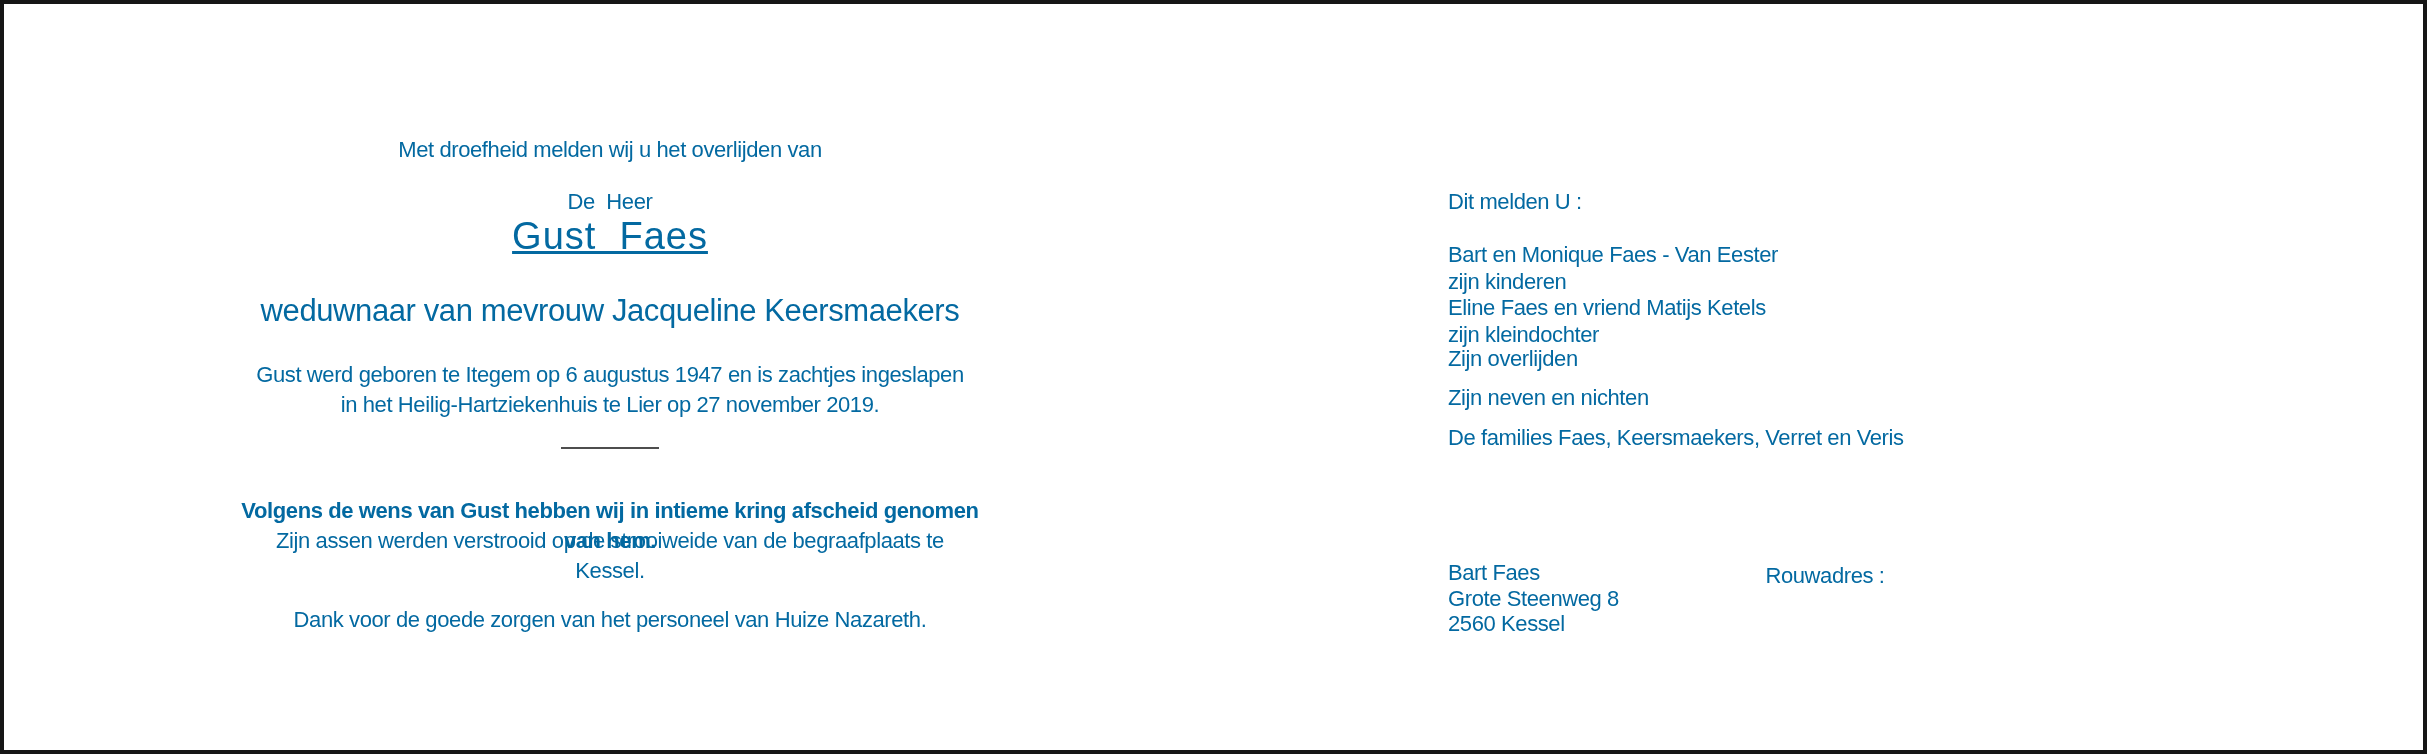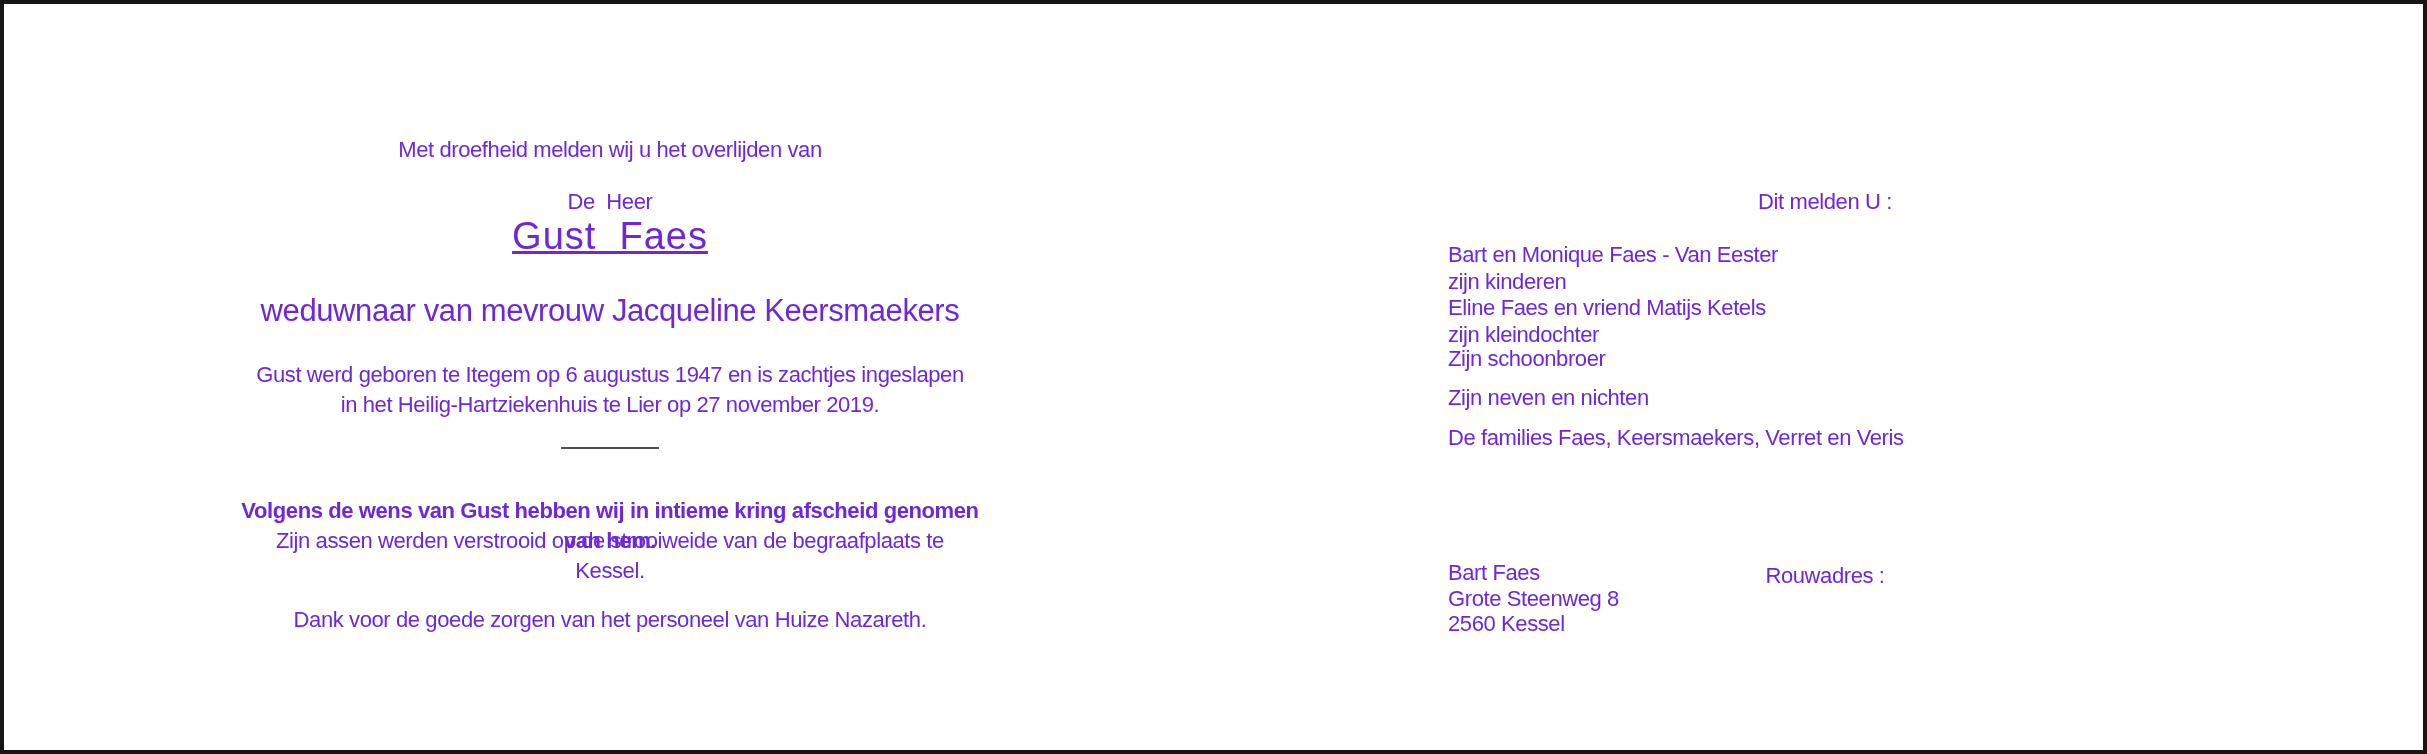--- a/index.html
+++ b/index.html
@@ -10,21 +10,21 @@
   .card {
     position: relative;
     width: 2427px;
     height: 754px;
     box-sizing: border-box;
     background: #ffffff;
     border: 4px solid #161616;
     overflow: hidden;
     font-family: "Liberation Sans", "DejaVu Sans", sans-serif;
     font-weight: 300;
-    color: #6d28d9;
+    color: #0369a1;
   }
   .col {
     position: absolute;
     top: 0;
     height: 100%;
   }
   .left-col  { left: 236px;  width: 740px; }
   .right-col { left: 1444px; width: 754px; }
 
   .line {
@@ -57,21 +57,21 @@
     left: 50%;
     transform: translateX(-50%);
     width: 98px;
     height: 0;
     border-top: 2px solid #4e4e4e;
   }
   .farewell-1  { top: 492px; line-height: 30px; font-weight: bold; }
   .farewell-2  { top: 522px; line-height: 30px; }
   .thanks      { top: 602px; }
 
-  .announcers-heading { top: 184px; text-align: center; }
+  .announcers-heading { top: 184px; }
   .fam-row {
     position: absolute;
     left: 0;
     right: 0;
     display: flex;
     justify-content: space-between;
     align-items: baseline;
     font-size: 22px;
     line-height: 27px;
     letter-spacing: -0.4px;
@@ -120,21 +120,21 @@
     <div class="fam-row fam-row-1">
       <span>Bart en Monique Faes - Van Eester</span>
       <span>zijn kinderen</span>
     </div>
 
     <div class="fam-row fam-row-2">
       <span>Eline Faes en vriend Matijs Ketels</span>
       <span>zijn kleindochter</span>
     </div>
 
-    <div class="line rel-1">Zijn schoonbroer</div>
+    <div class="line rel-1">Zijn overlijden</div>
 
     <div class="line rel-2">Zijn neven en nichten</div>
 
     <div class="line rel-3">De families Faes, Keersmaekers, Verret en Veris</div>
 
     <div class="line addr-heading">Rouwadres :</div>
 
     <div class="line addr-1">Bart Faes</div>
 
     <div class="line addr-2">Grote Steenweg 8</div>

